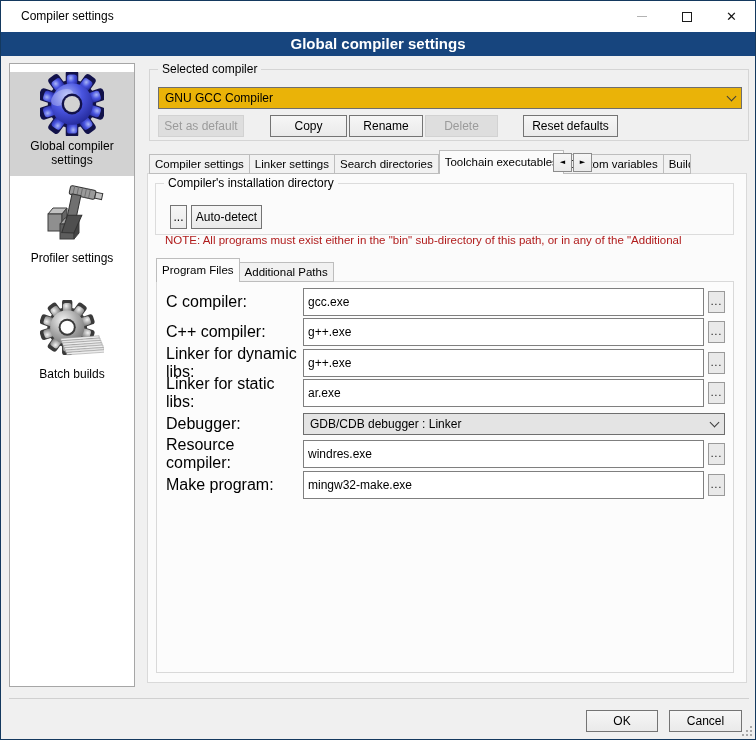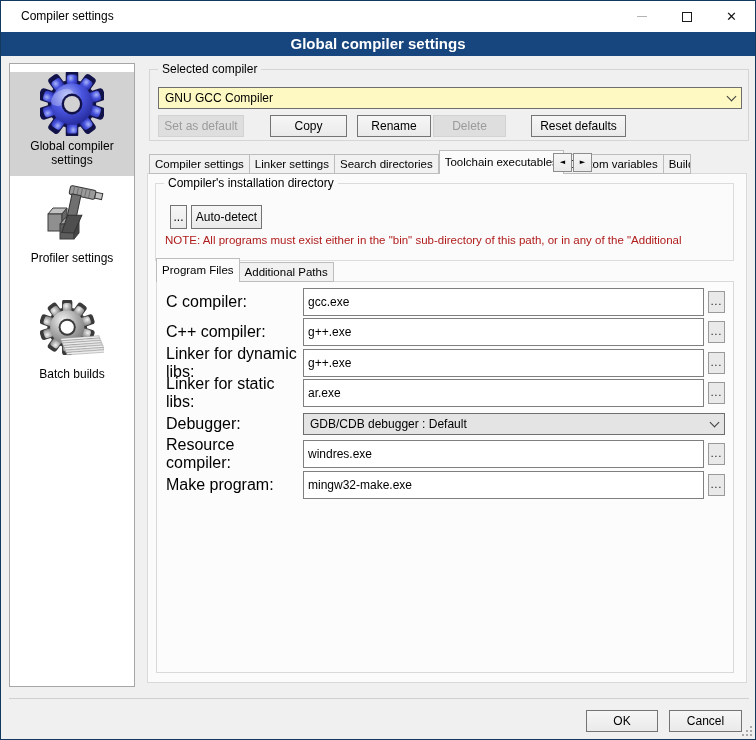--- a/index.html
+++ b/index.html
@@ -34,21 +34,21 @@
   .nav-item.n3 { margin-top:26px; }
 
   
   .grp { position:absolute; border:1px solid #D5D5D5; }
   .grp-label { position:absolute; top:-8px; left:8px; background:#F0F0F0; padding:0 4px; font-size:12px; line-height:15px; }
 
   
   .btn { height:22px; font-family:inherit; font-size:12px; color:#000; background:linear-gradient(#F6F6F6,#EAEAEA);
          border:1px solid #747474; padding:0 2px; }
   .btn:disabled { background:#DEDEDE; border-color:#D2D2D2; color:#9B9B9B; }
-  .combobox { display:flex; align-items:center; border:1px solid #6E6E6E; background:#fef9c3; font-size:12px; padding:0 6px; }
+  .combobox { display:flex; align-items:center; border:1px solid #6E6E6E; background:#eab308; font-size:12px; padding:0 6px; }
   .combobox .cb-val { flex:1; overflow:hidden; white-space:nowrap; }
   .chev { width:7px; height:7px; border-right:1.5px solid #3C3C3C; border-bottom:1.5px solid #3C3C3C;
           transform:rotate(45deg); margin-top:-4px; flex:none; }
 
   
   .grp-compiler { left:148px; top:13px; width:600px; height:72px; }
   .cb-main { position:absolute; left:8px; top:17px; width:584px; height:22px; }
   .btnrow { position:absolute; left:8px; right:8px; top:45px; height:22px; display:flex; justify-content:flex-start; }
 
   
@@ -58,21 +58,21 @@
   .tab:first-child { border-left:1px solid #BDBDBD; }
   .tab.active { height:24px; line-height:23px; background:#FBFBFB; border-left:1px solid #BDBDBD; border-bottom:none; }
   .tab-clip { width:27px; min-width:27px; overflow:hidden; padding:0 0 0 5px; }
   .tab-arrows { position:absolute; left:551px; top:97px; display:flex; z-index:3; }
   .arrow-btn { width:19px; height:19px; margin-left:1px; font-size:7px; line-height:17px; text-align:center;
                font-family:"DejaVu Sans",sans-serif; background:linear-gradient(#F6F6F6,#EAEAEA); border:1px solid #8C8C8C; padding:0; }
 
   
   .main-panel { position:absolute; left:146px; top:117px; width:600px; height:510px; background:#FBFBFB; border:1px solid #D9D9D9; }
 
-  .grp-dir { left:7px; top:9px; width:579px; height:78px; border-color:#DCDCDC; }
+  .grp-dir { left:7px; top:9px; width:579px; height:52px; border-color:#DCDCDC; }
   .grp-dir .grp-label { background:#FBFBFB; }
   .dir-row { position:absolute; left:9px; top:21px; height:24px; display:flex; align-items:center; }
   .dir-input { width:452px; height:22px; border:1px solid #2E6FBF; background:#fff; display:flex; align-items:center; padding:0 1px; }
   .sel { background:#0078D7; color:#fff; font-size:12px; line-height:18px; padding:0 2px; white-space:pre; }
   .dir-browse { width:17px; height:24px; margin-left:5px; }
   .autodetect { width:71px; height:24px; margin-left:4px; }
   .note { position:absolute; left:9px; top:50px; font-size:11.5px; color:#B01B1B; white-space:nowrap; }
 
   
   .subtabs { position:absolute; left:8px; top:84px; height:24px; display:flex; align-items:flex-end; z-index:2; }
@@ -235,21 +235,21 @@
 
     <div class="grp grp-compiler">
       <span class="grp-label">Selected compiler</span>
       <div class="combobox cb-main">
         <span class="cb-val">GNU GCC Compiler</span>
         <span class="chev"></span>
       </div>
       <div class="btnrow">
         <button class="btn" style="width:86px;" disabled="">Set as default</button>
         <button class="btn" style="width:77px;margin-left:26px;">Copy</button>
-        <button class="btn" style="width:74px;margin-left:10px;">Rename</button>
+        <button class="btn" style="width:74px;margin-left:2px;">Rename</button>
         <button class="btn" style="width:73px;margin-left:2px;" disabled="">Delete</button>
         <button class="btn" style="width:95px;margin-left:25px;">Reset defaults</button>
       </div>
     </div>
 
     <div class="tabstrip">
       <span class="tab">Compiler settings</span>
       <span class="tab">Linker settings</span>
       <span class="tab">Search directories</span>
       <span class="tab active">Toolchain executables</span>
@@ -294,21 +294,21 @@
         <button class="browse">...</button>
       </div>
       <div class="frow" style="top:208px;">
         <span class="flabel">Linker for static libs:</span>
         <input class="finput" value="ar.exe" style="">
         <button class="browse">...</button>
       </div>
       <div class="frow" style="top:239px;">
         <span class="flabel">Debugger:</span>
         <div class="combobox fcombo">
-          <span class="cb-val">GDB/CDB debugger : Default</span>
+          <span class="cb-val">GDB/CDB debugger : Linker</span>
           <span class="chev"></span>
         </div>
       </div>
       <div class="frow" style="top:269px;">
         <span class="flabel">Resource compiler:</span>
         <input class="finput" value="windres.exe" style="">
         <button class="browse">...</button>
       </div>
       <div class="frow" style="top:300px;">
         <span class="flabel">Make program:</span>

